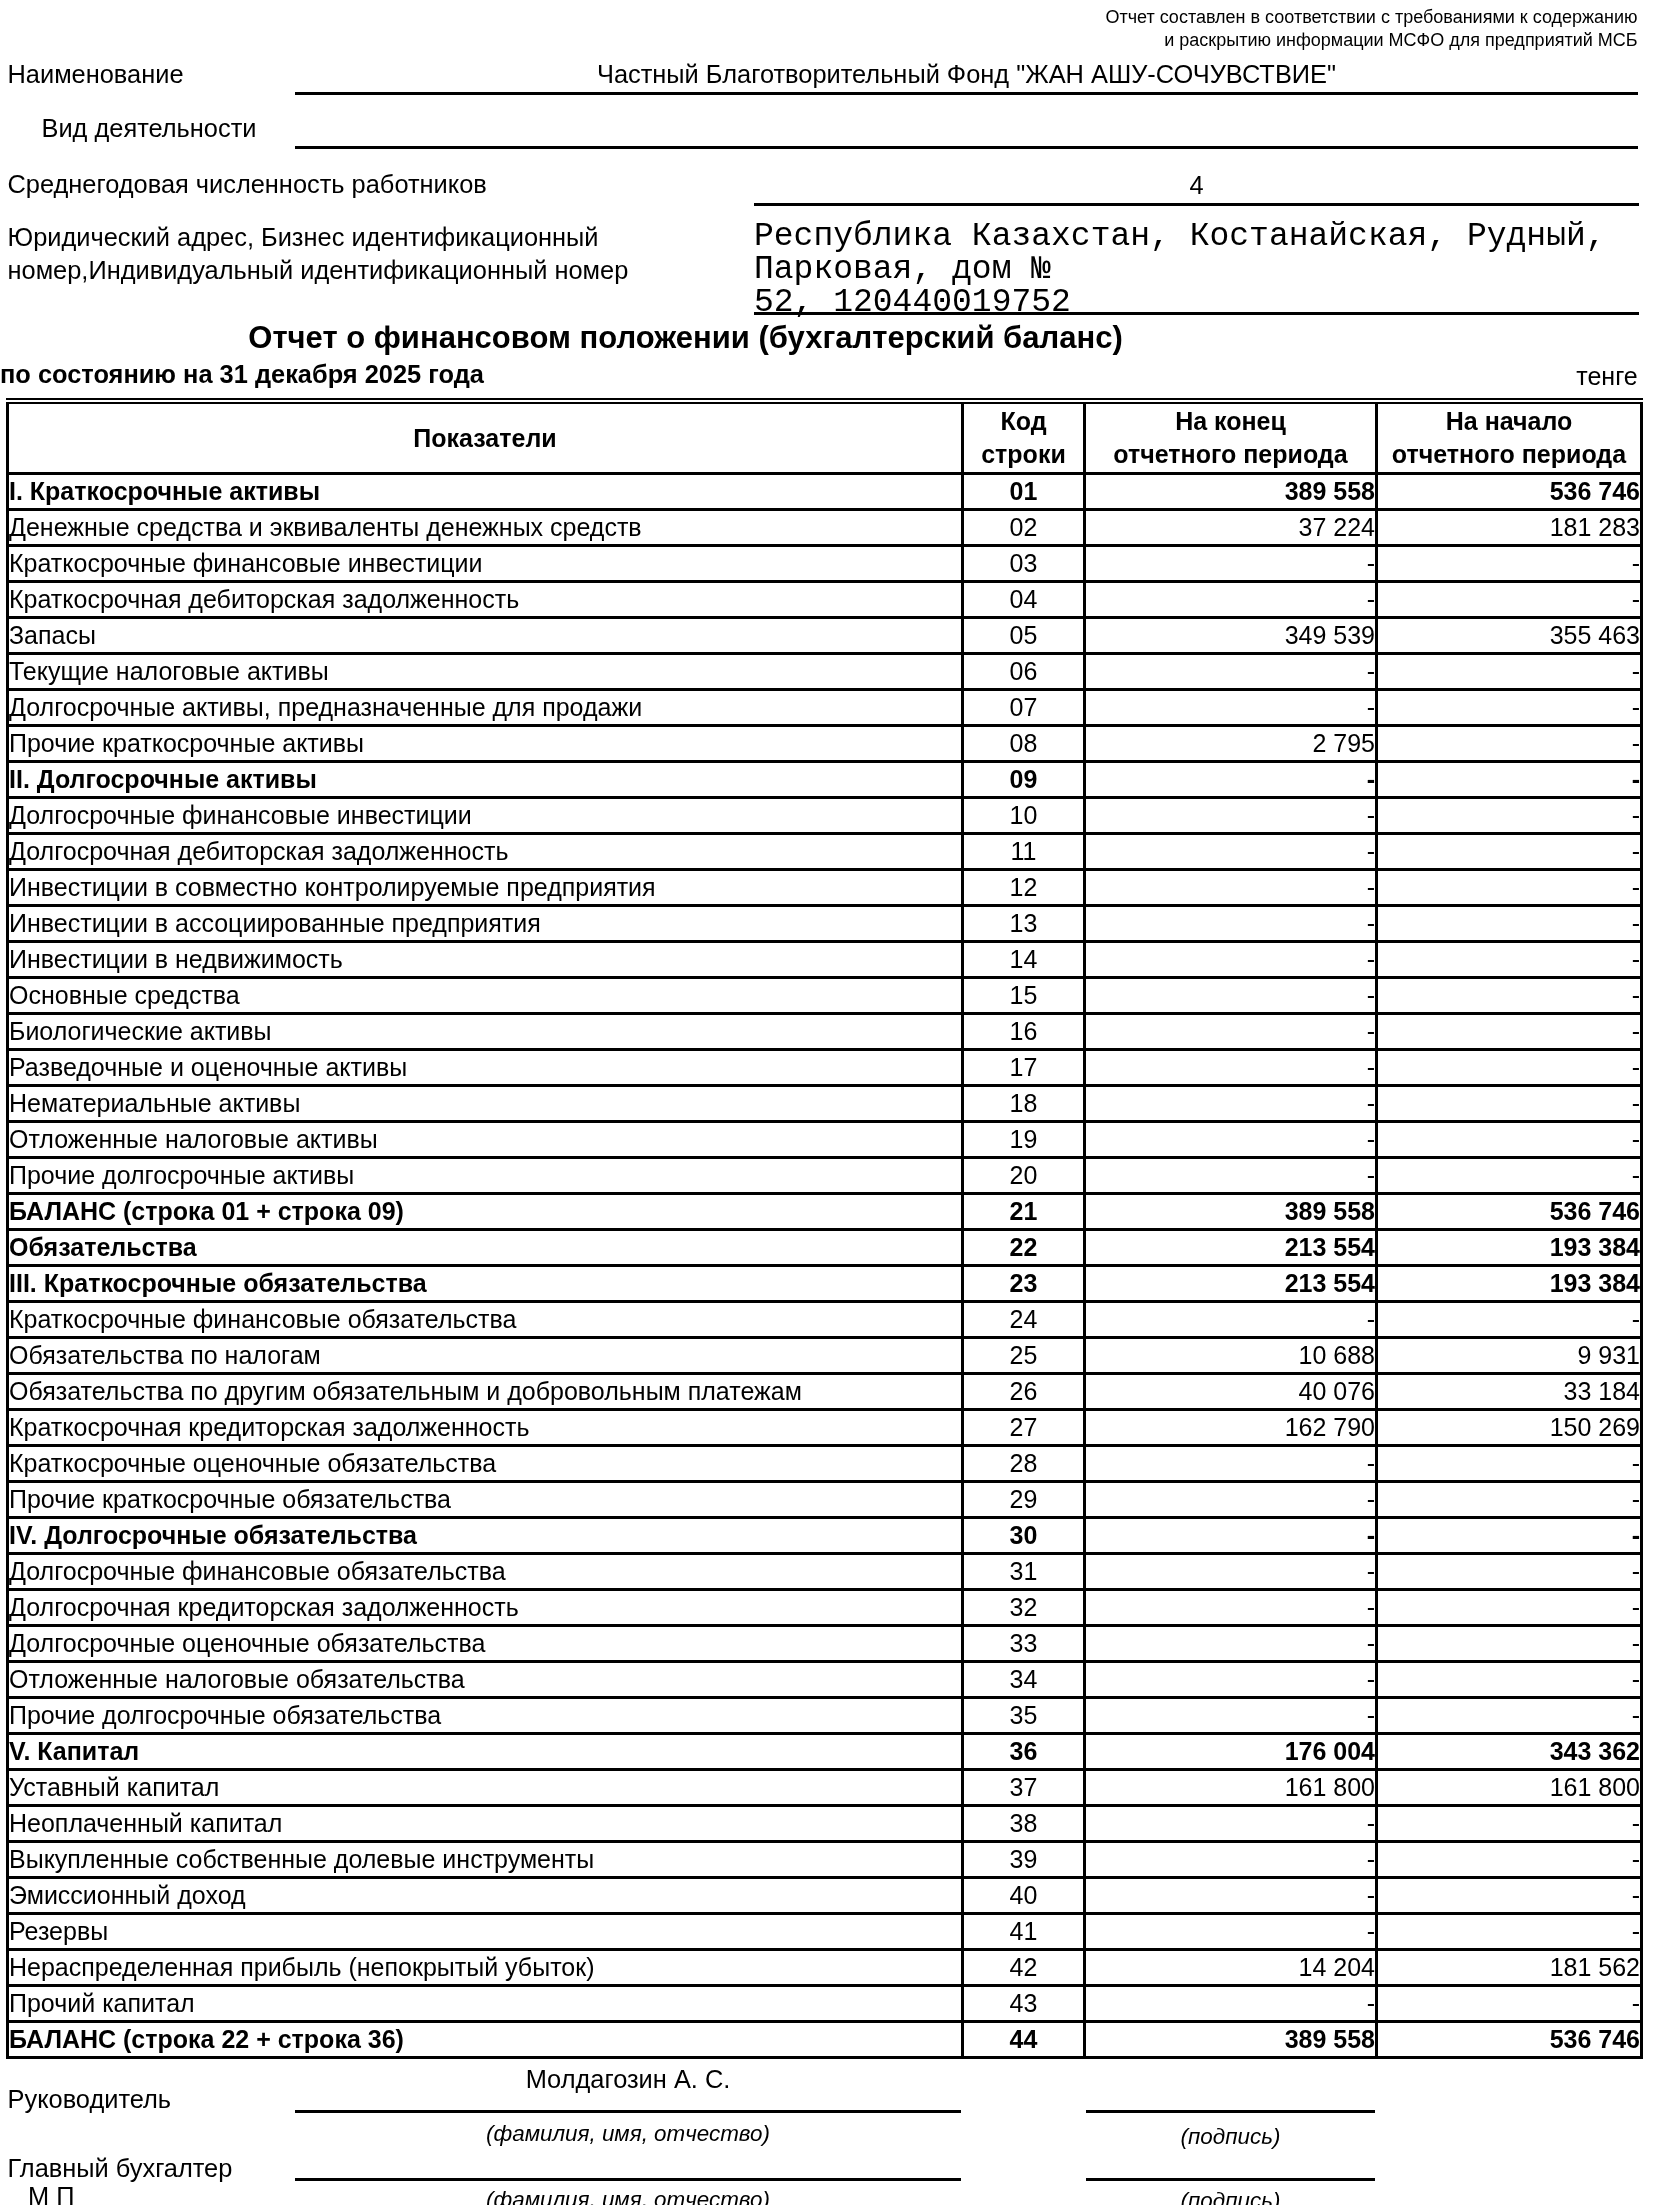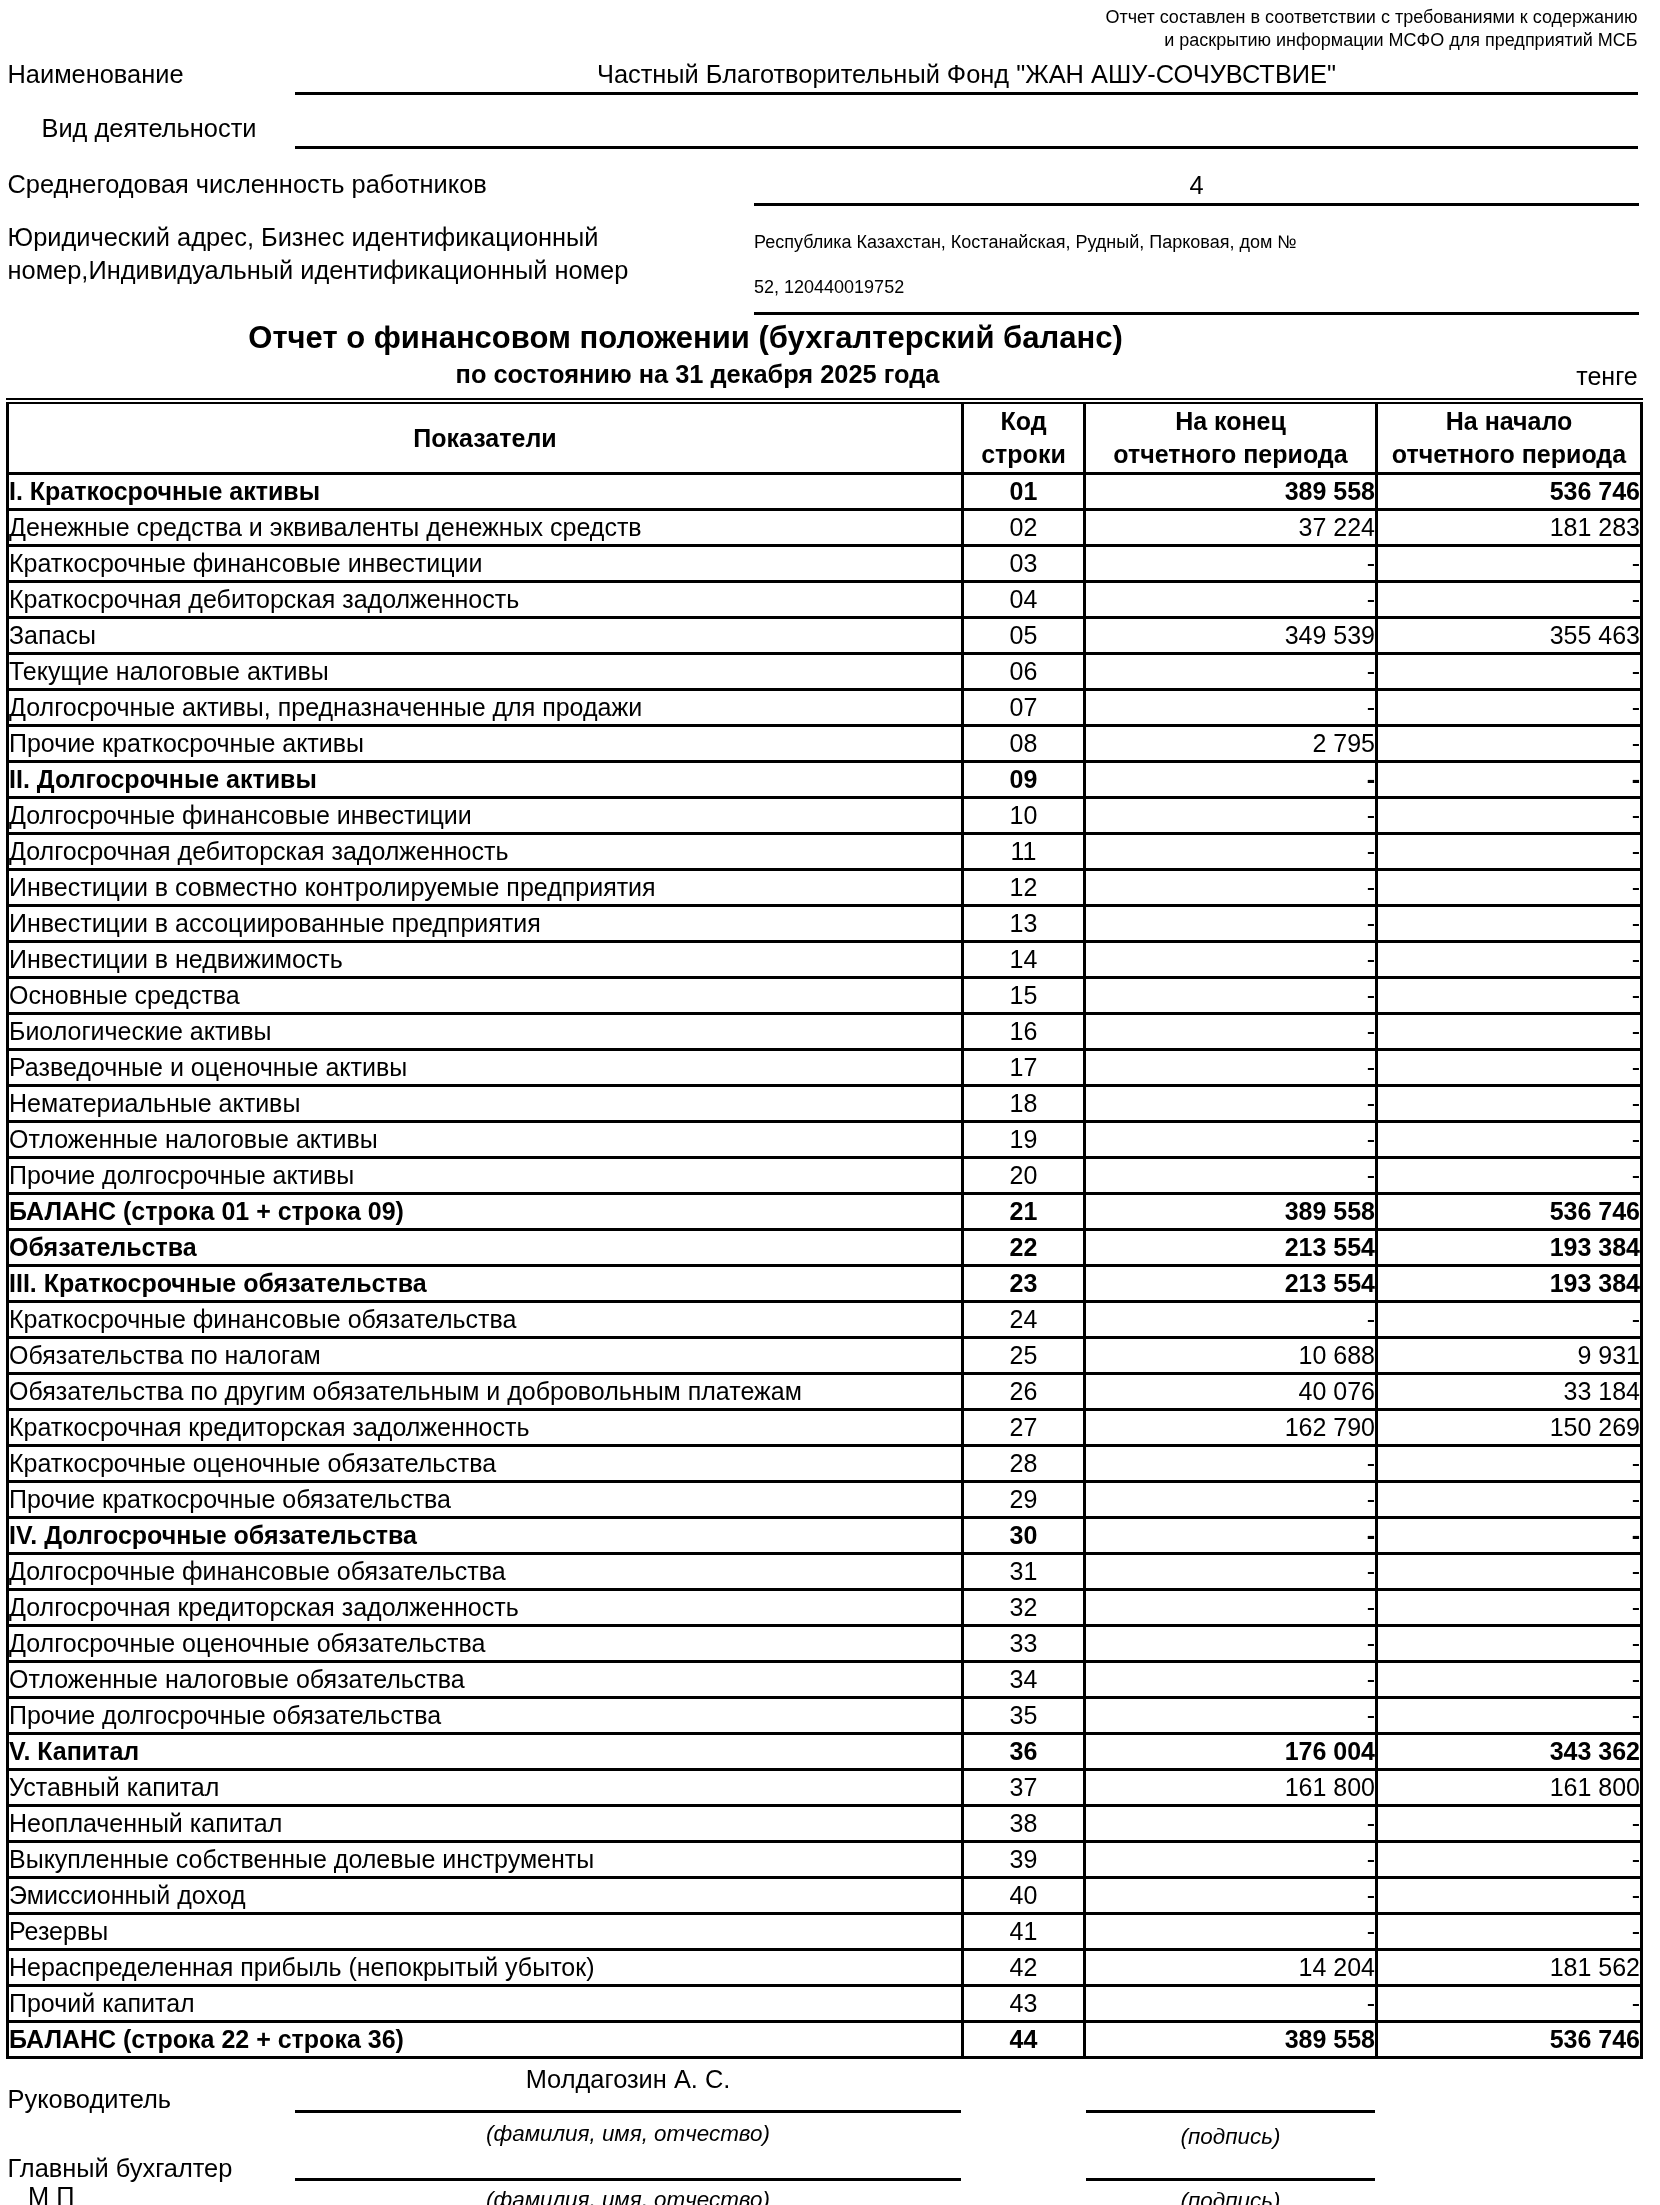--- a/index.html
+++ b/index.html
@@ -8,25 +8,25 @@
   .abs{position:absolute;}
   .pre{white-space:pre-line;}
 
   
   .note{top:6px;right:22.4px;text-align:right;font-size:18px;line-height:23px;}
 
   
   .lbl{font-size:25.4px;}
   .uval{border-bottom:3px solid #000;text-align:center;font-size:25.4px;
         display:flex;align-items:flex-end;justify-content:center;padding-bottom:3px;box-sizing:border-box;}
-  .addr-val{font-size:18px;line-height:45px;}
+  .addr-val{font-size:33px;line-height:33px;font-family:Liberation Mono, monospace;}
 
   
   .title{top:320px;left:0;width:1371px;text-align:center;font-size:31px;font-weight:bold;}
-  .subtitle{top:360px;left:12px;width:1371px;text-align:center;font-size:25.4px;font-weight:bold;}
+  .subtitle{top:360px;left:0;width:1371px;text-align:left;font-size:25.4px;font-weight:bold;}
   .currency{top:362px;right:22.4px;font-size:25px;}
 
   
   table.bal{border-collapse:collapse;table-layout:fixed;width:1633px;border-radius:16px;}
   table.bal{border:3.7px solid #000;border-top:6.7px double #000;}
   table.bal th,table.bal td{border:3px solid #000;border-left-width:3px;border-right-width:3px;
       font-size:25px;overflow:hidden;}
   table.bal th{font-weight:bold;text-align:center;vertical-align:middle;height:66px;line-height:33px;}
   table.bal td{height:33px;padding:0;vertical-align:middle;}
   td.c-label{text-align:left;padding-left:4.5px;margin-left:36px;}

